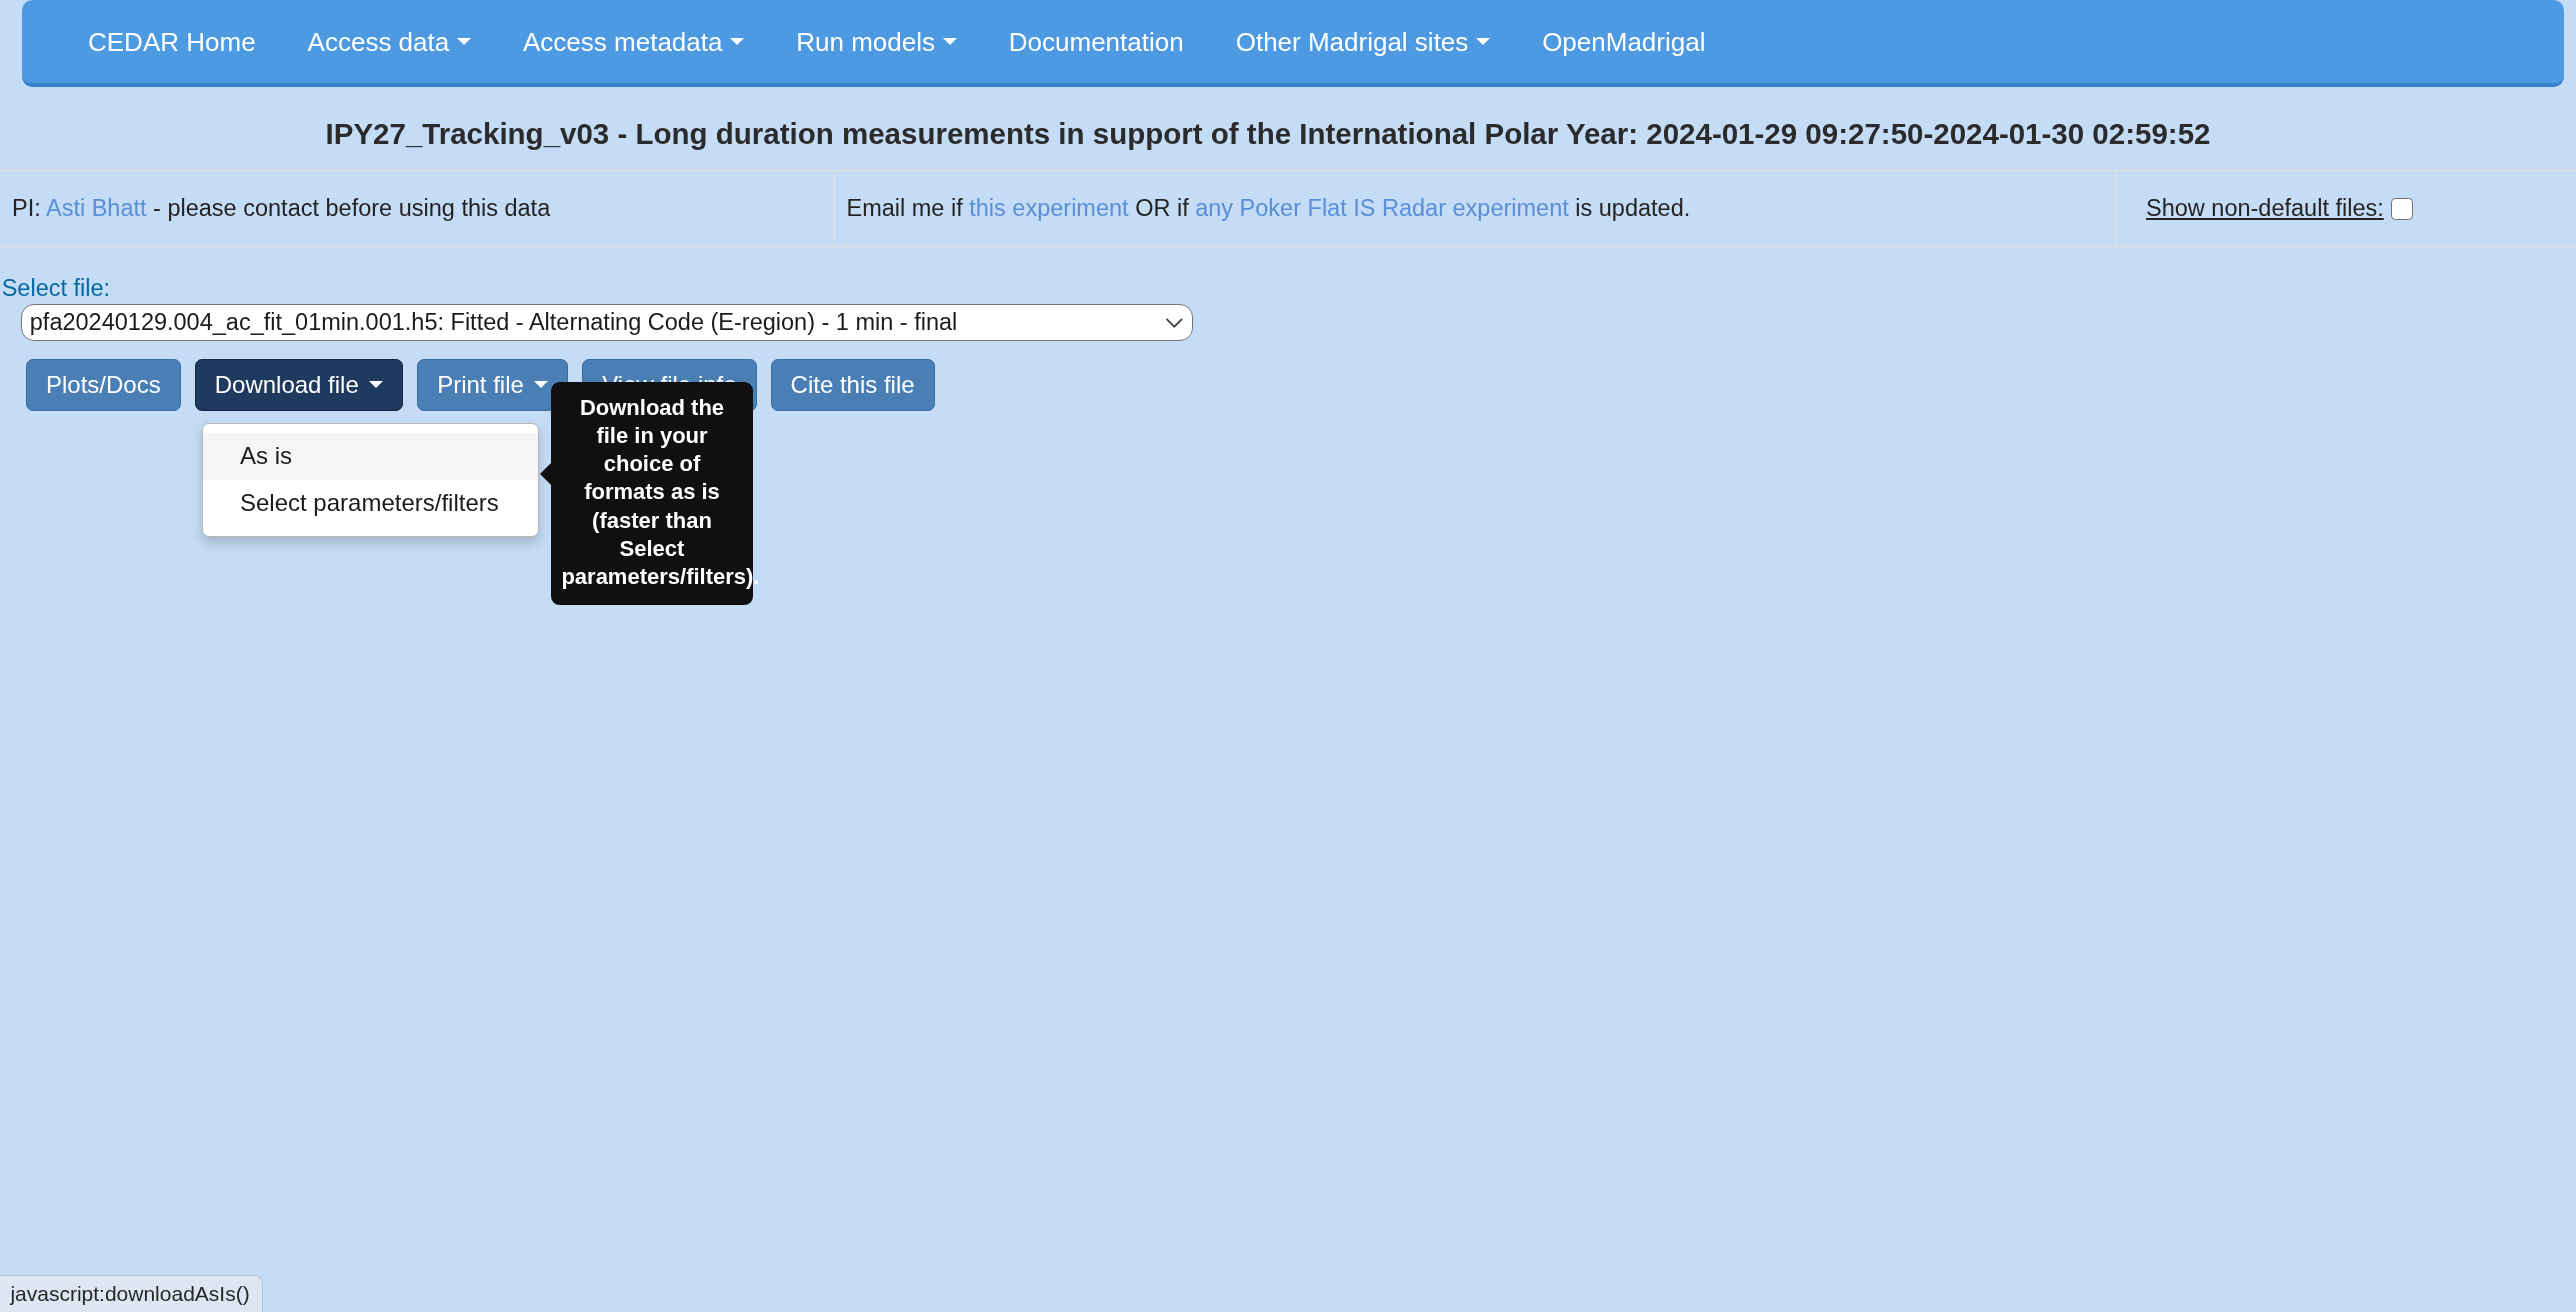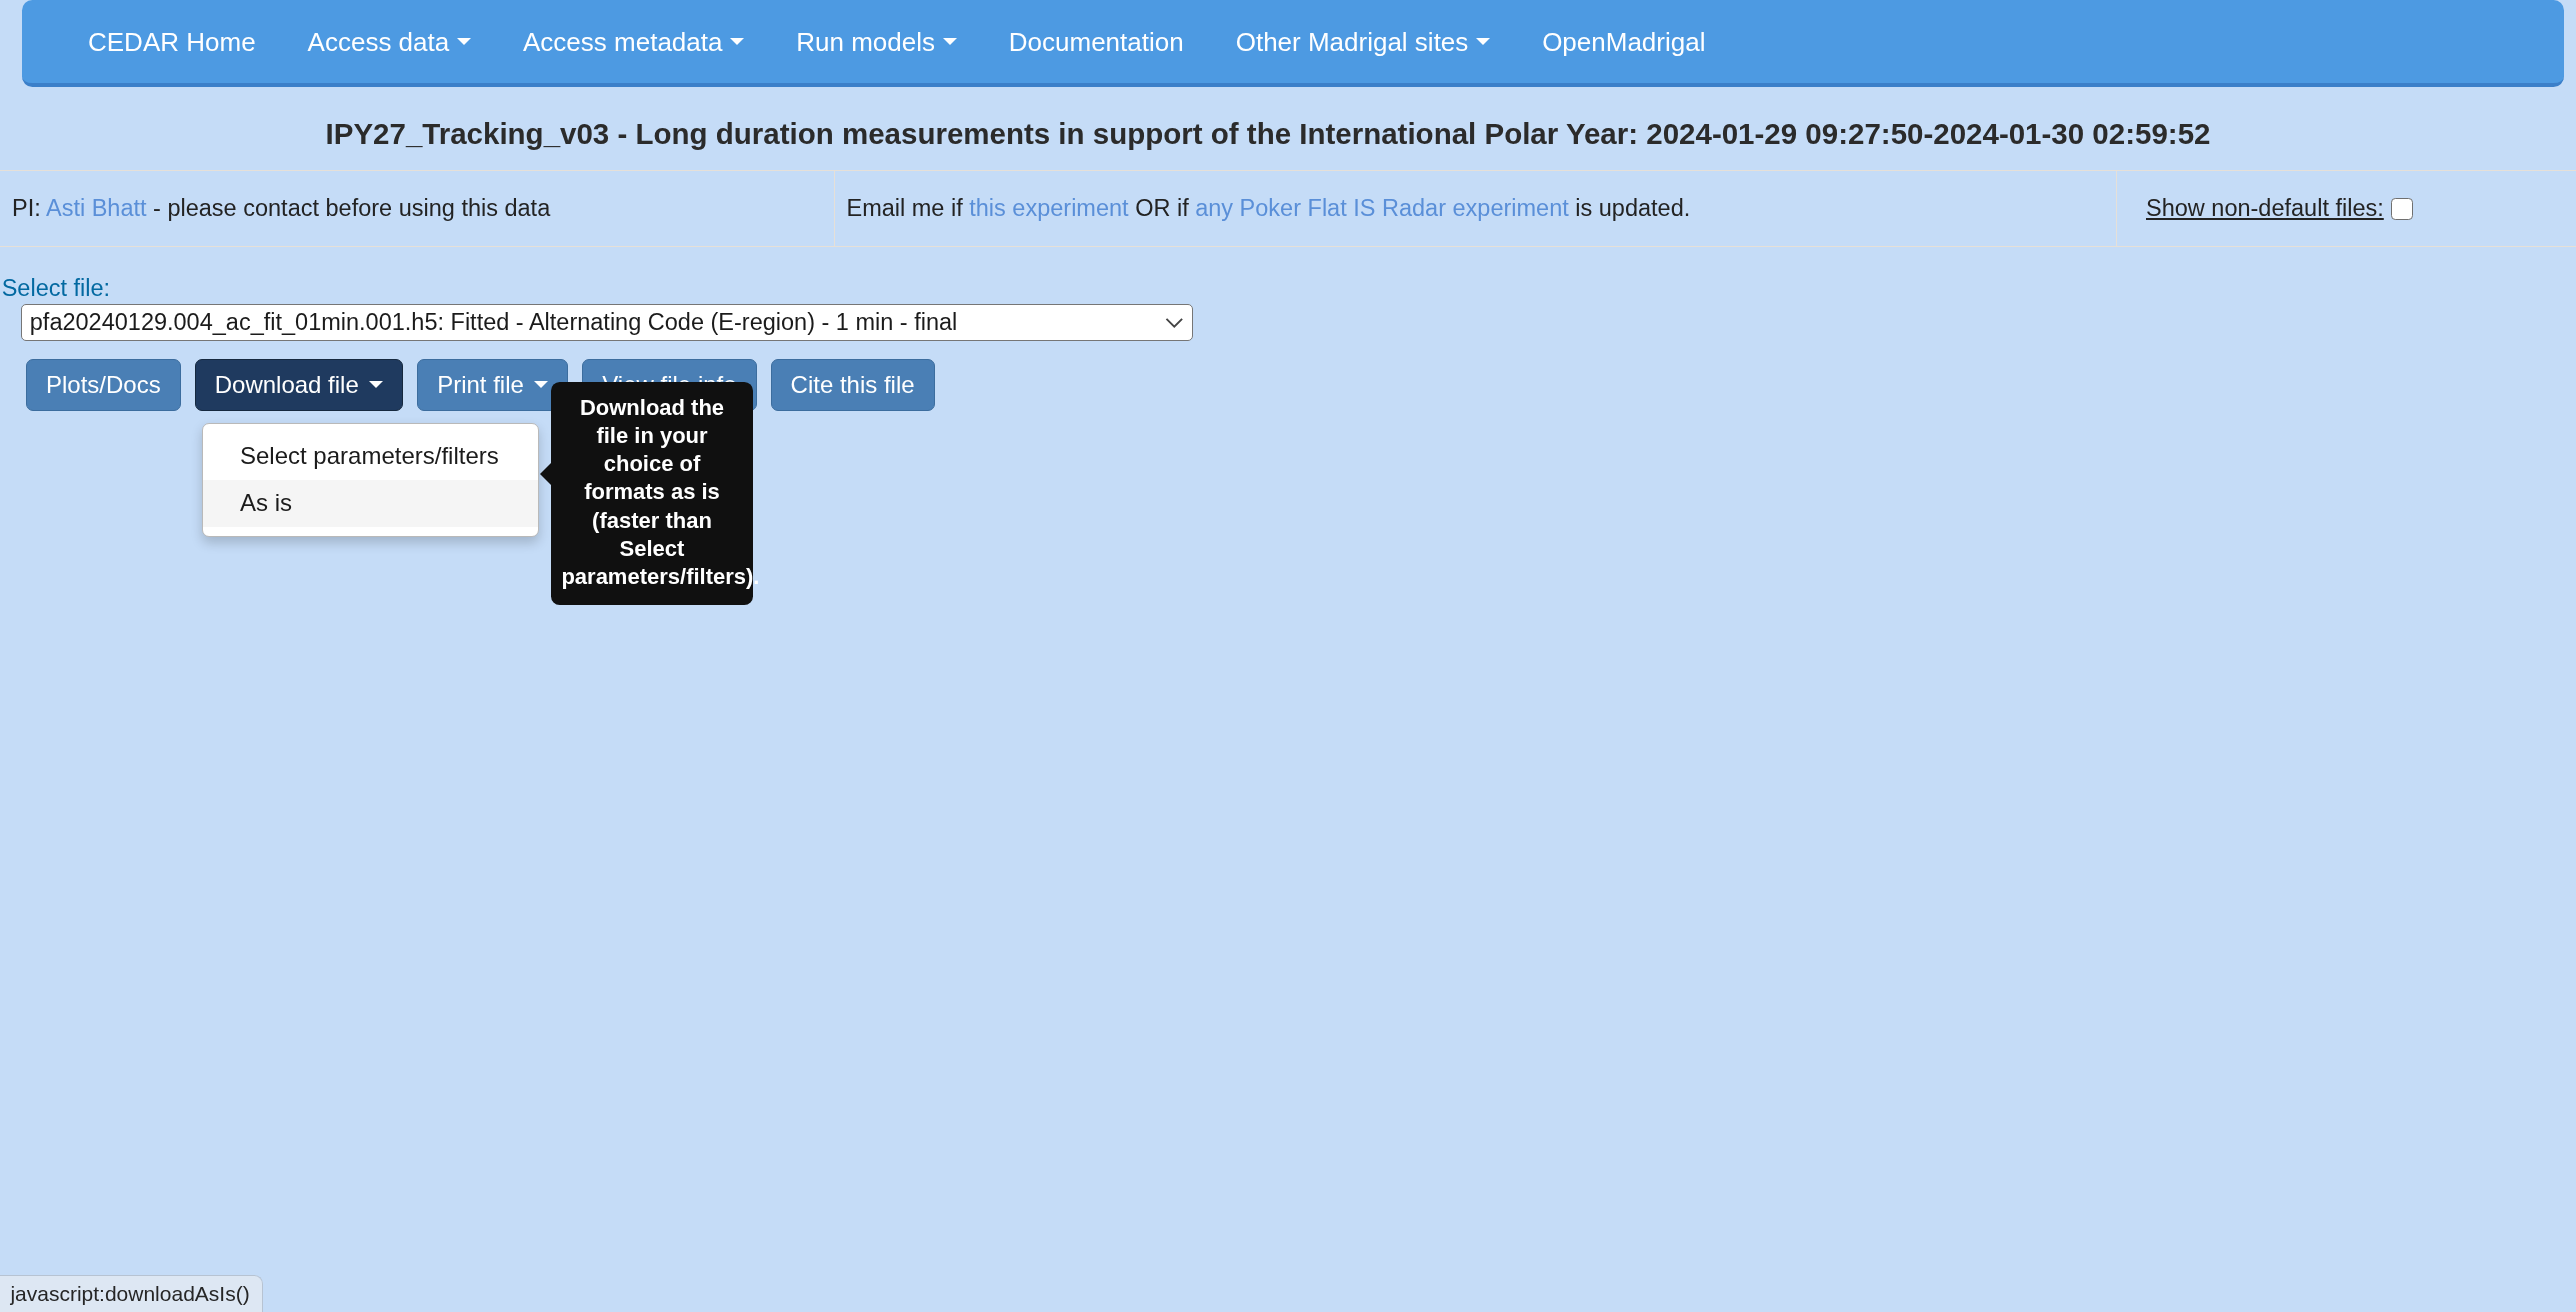--- a/index.html
+++ b/index.html
@@ -104,21 +104,21 @@
   }
   .file-select {
     position: absolute;
     left: 21px; top: 304px;
     width: 1172px; height: 37px;
     font-size: 23.5px;
     font-family: "Liberation Sans", sans-serif;
     color: #1b1b1b;
     background: #ffffff;
     border: 1.7px solid #767676;
-    border-radius: 5px;
+    border-radius: 13px;
     padding: 0 35px 0 7.8px;
     -webkit-appearance: none; appearance: none;
     line-height: 33px;
     cursor: pointer;
     white-space: nowrap; overflow: hidden;
   }
   .select-arrow {
     position: absolute;
     left: 1163px; top: 311px;
     width: 22.6px; height: 22.6px;
@@ -299,25 +299,25 @@
   </button>
   <button class="btn">
     <span>View file info</span>
   </button>
   <button class="btn">
     <span>Cite this file</span>
   </button>
 </div>
 
 <div class="dropdown-menu">
+  <div class="dropdown-item hovered">
+    <span>As is</span>
+  </div>
   <div class="dropdown-item">
     <span>Select parameters/filters</span>
-  </div>
-  <div class="dropdown-item hovered">
-    <span>As is</span>
   </div>
 </div>
 
 <div class="tooltip">
   <span class="tooltip-arrow"></span>
   <span>Download the file in your choice of formats as is (faster than Select parameters/filters).</span>
 </div>
 
 <div class="statusbar">javascript:downloadAsIs()</div>
 

